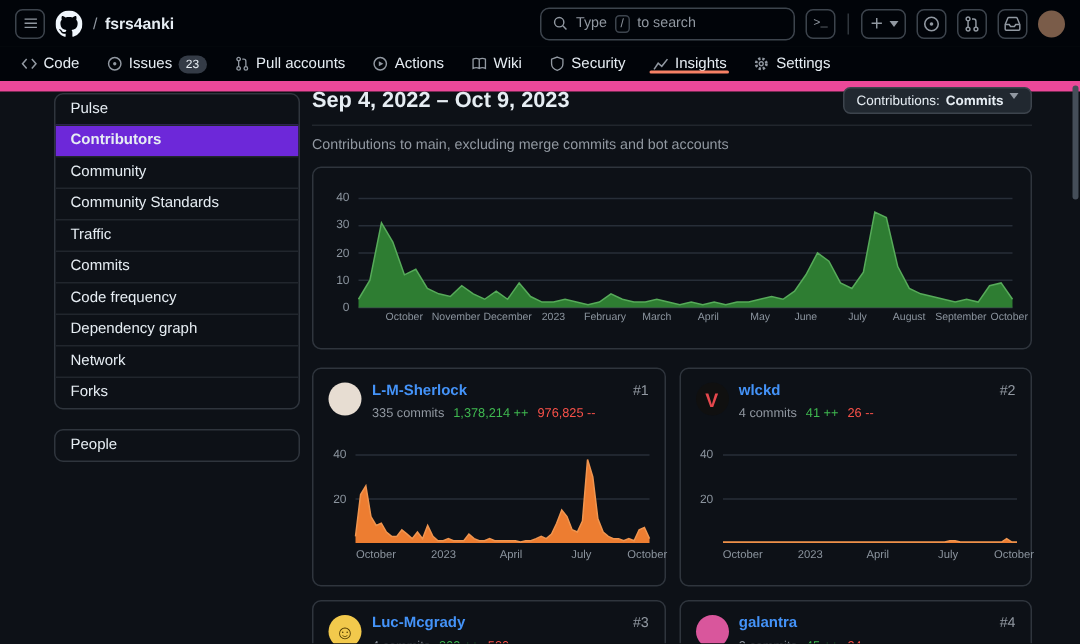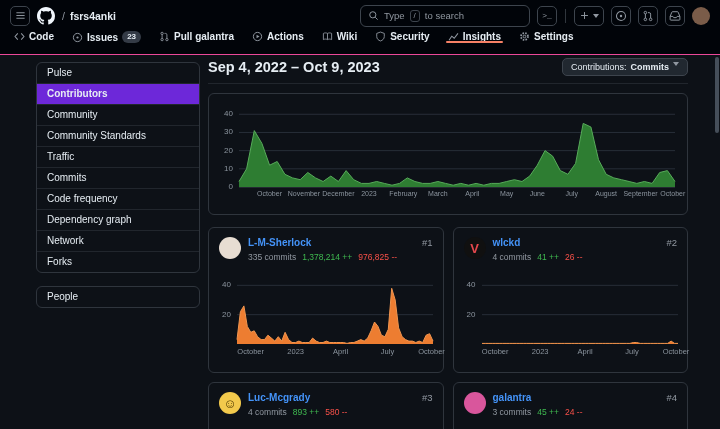--- a/index.html
+++ b/index.html
@@ -22,21 +22,21 @@
                 padding:0 7px; width:170px; color:#9198a1; font-size:9.5px; box-sizing:border-box; cursor:text; }
   .search-key { border:1px solid #3d444d; border-radius:3px; font-size:8px; line-height:10px; padding:0 3px; }
   .mono-glyph { font-family:"Liberation Mono", monospace; font-size:8px; }
   .divider { width:1px; height:14px; background:#30363d; margin:0 1px; }
   .caret { width:0; height:0; border-left:3px solid transparent; border-right:3px solid transparent;
            border-top:4px solid #9198a1; display:inline-block; }
   .avatar-btn { width:18px; height:18px; border-radius:50%; border:none; padding:0; cursor:pointer; }
 
   
   .repo-nav { position:absolute; top:31px; left:0; right:0; height:23px; background:#010409;
-              border-bottom:1px solid #ec4899; display:flex; align-items:flex-start; padding:0 6px; gap:2px;font-weight:bold; }
+              border-bottom:7px solid #ec4899; display:flex; align-items:center; padding:0 6px; gap:2px; }
   .tab { position:relative; display:flex; align-items:center; gap:4px; padding:0 8px; font-size:10px;
          color:#e6edf3; text-decoration:none; cursor:pointer; }
   .tab svg { color:#9198a1; flex:none; }
   .badge { background:#343b46; border-radius:9px; padding:1px 5px; font-size:8px; color:#e6edf3; line-height:10px; }
   .underline { position:absolute; left:6px; right:6px; bottom:-1px; height:2px; background:#f78166; border-radius:2px; }
 
   
   .sidebar { position:absolute; left:36px; top:62px; width:164px; font-size:10px; }
   .side-list { border:1px solid #2f353d; border-radius:6px; overflow:hidden; background:#0d1117; }
   .side-item { display:block; padding:4px 10px; border-top:1px solid #21262d; color:#e6edf3;
@@ -163,21 +163,21 @@
       <span>Issues</span>
       <span class="badge">23</span>
     </a>
     <a class="tab">
       <svg width="11" height="11" viewBox="0 0 16 16" fill="none" stroke="currentColor" stroke-width="1.3">
           <circle cx="4.5" cy="3.5" r="1.7"></circle>
           <circle cx="4.5" cy="12.5" r="1.7"></circle>
           <circle cx="11.5" cy="12.5" r="1.7"></circle>
           <path d="M4.5 5.2v5.6M8 3.5h1.5a2 2 0 0 1 2 2v5.3"></path>
         </svg>
-      <span>Pull galantra</span>
+      <span>Pull accounts</span>
     </a>
     <a class="tab">
       <svg width="11" height="11" viewBox="0 0 16 16">
           <circle cx="8" cy="8" r="6" fill="none" stroke="currentColor" stroke-width="1.4"></circle>
           <path d="M6.6 5.6 11 8l-4.4 2.4z" fill="currentColor"></path>
         </svg>
       <span>Actions</span>
     </a>
     <a class="tab">
       <svg width="11" height="11" viewBox="0 0 16 16" fill="none" stroke="currentColor" stroke-width="1.3">
@@ -227,20 +227,21 @@
 
   <main class="main">
     <div class="title-row">
       <h2 class="date-range">Sep 4, 2022 – Oct 9, 2023</h2>
       <button class="filter-btn">
         <span>Contributions:</span>
         <span class="bold">Commits</span>
         <i class="caret"></i>
       </button>
     </div>
+    <p class="subtitle">Contributions to main, excluding merge commits and bot accounts</p>
 
     <section class="chart-card">
       <div class="y-axis">
           <span style="top: 76px;">0</span>
           <span style="top: 57.8182px;">10</span>
           <span style="top: 39.6364px;">20</span>
           <span style="top: 21.4545px;">30</span>
           <span style="top: 3.27273px;">40</span>
         </div>
       <div class="plot">

